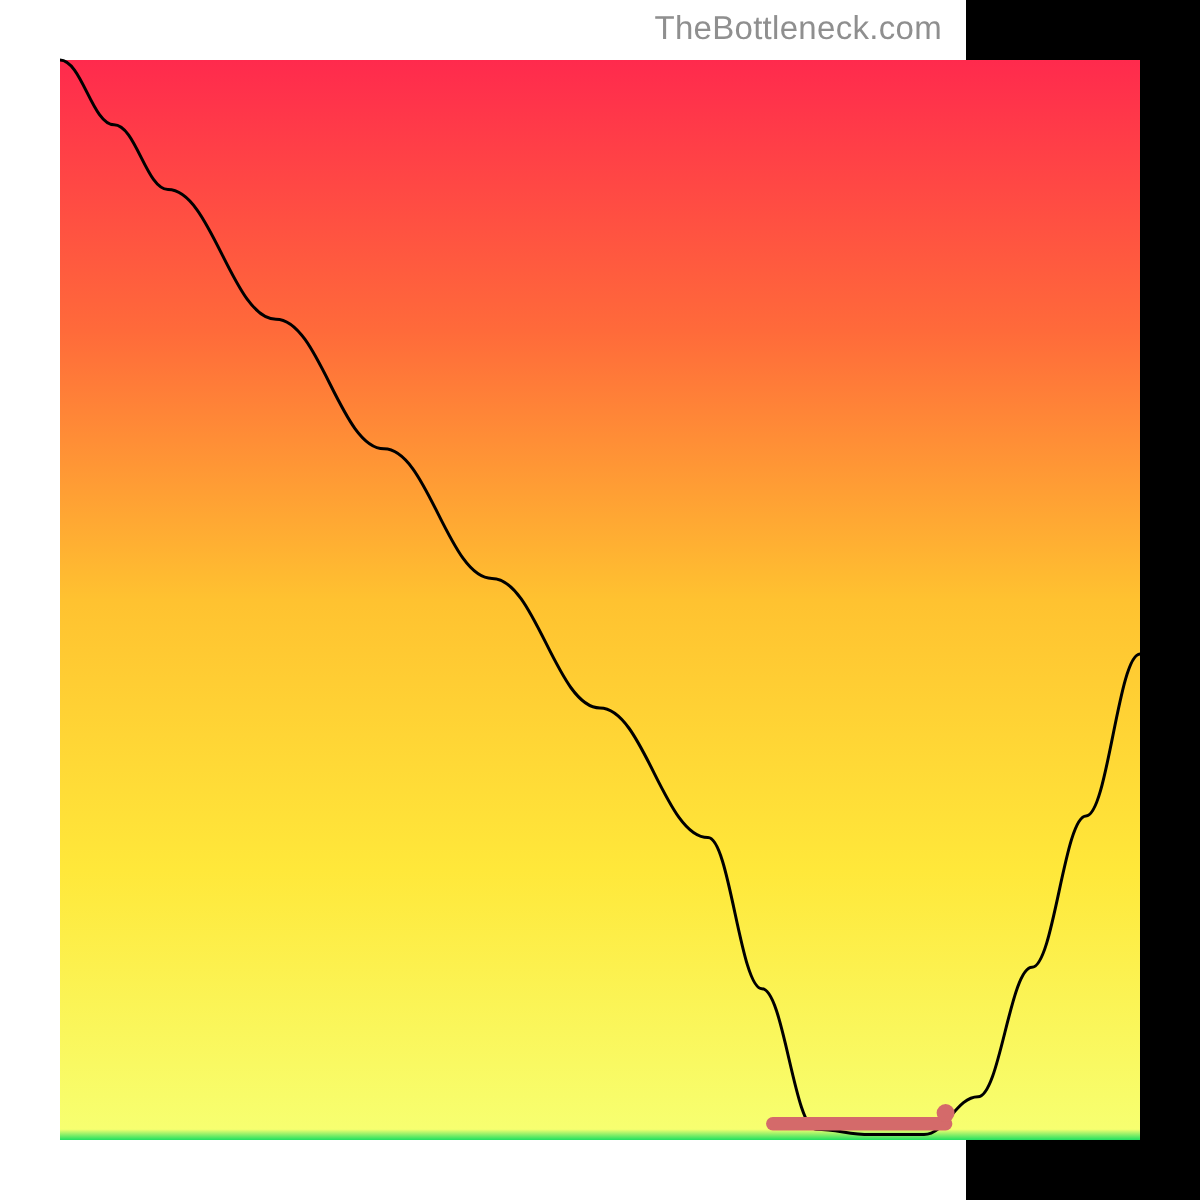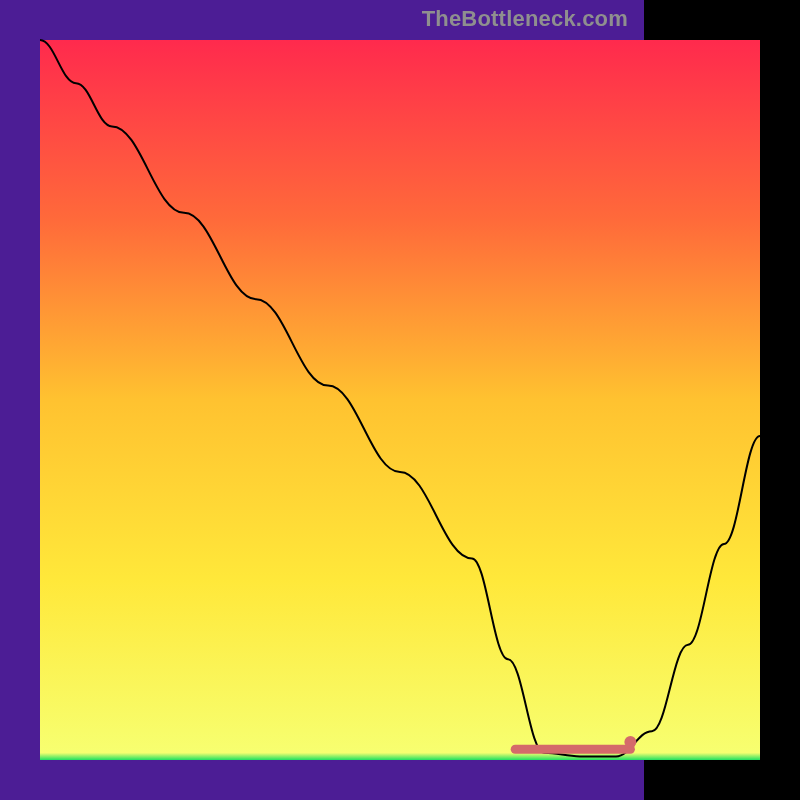--- a/index.html
+++ b/index.html
@@ -8,22 +8,21 @@
     width: 800px;
     height: 800px;
     background: #000;
     font-family: Arial, Helvetica, sans-serif;
     overflow: hidden;
   }
   .frame {
     position: relative;
     width: 644px;
     height: 800px;
-    background: #4c1d95;
-    font-weight: bold;
+    background: #ffffff;
   }
   .plot {
     position: absolute;
     left: 40px;
     top: 40px;
     width: 720px;
     height: 720px;
     background: linear-gradient(
       to bottom,
       var(--c0) 0%,

